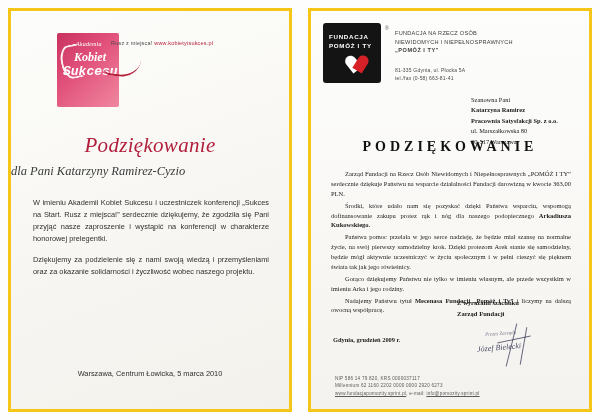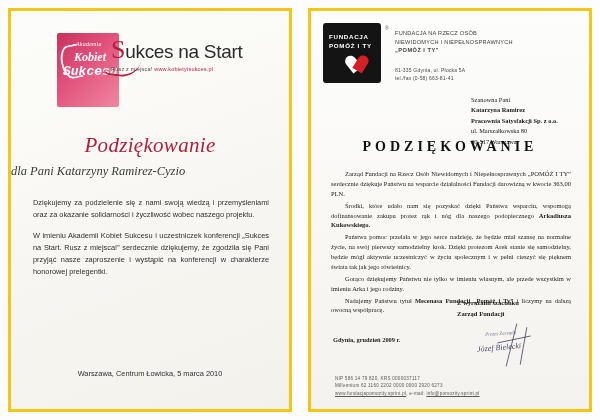--- a/index.html
+++ b/index.html
@@ -136,32 +136,31 @@
 
         <div class="ak-logo">
           <div class="ak-swirl"></div>
           <div class="ak-l1">Akademia</div>
           <div class="ak-l2">Kobiet</div>
           <div class="ak-l3">Sukcesu</div>
         </div>
 
         <div class="sns">
           <div class="sns-curve"></div>
-          <div class="sns-main"><span class="s-cap">S</span><span>ukces na Start</span></div>
           <div class="sns-tag"><span>Rusz z miejsca!</span> <span class="url">www.kobietyisukces.pl</span></div>
         </div>
 
       </div>
 
       <div class="l-title">Podziękowanie</div>
       <div class="l-subtitle">dla  Pani Katarzyny Ramirez-Cyzio</div>
 
       <div class="l-body">
+        <p>W imieniu Akademii Kobiet Sukcesu i uczestniczek konferencji „Sukces na Start. Rusz z miejsca!” serdecznie dziękujemy, że zgodziła się Pani przyjąć nasze zaproszenie i wystąpić na konferencji w charakterze honorowej prelegentki.</p>
         <p>Dziękujemy za podzielenie się z nami swoją wiedzą i przemyśleniami oraz za okazanie solidarności i życzliwość wobec naszego projektu.</p>
-        <p>W imieniu Akademii Kobiet Sukcesu i uczestniczek konferencji „Sukces na Start. Rusz z miejsca!” serdecznie dziękujemy, że zgodziła się Pani przyjąć nasze zaproszenie i wystąpić na konferencji w charakterze honorowej prelegentki.</p>
       </div>
 
 
       <div class="l-place">Warszawa, Centrum Łowicka, 5 marca 2010</div>
 
     </div>
   </div>
 
   <div class="doc" id="doc-right">
     <div class="doc-inner">

